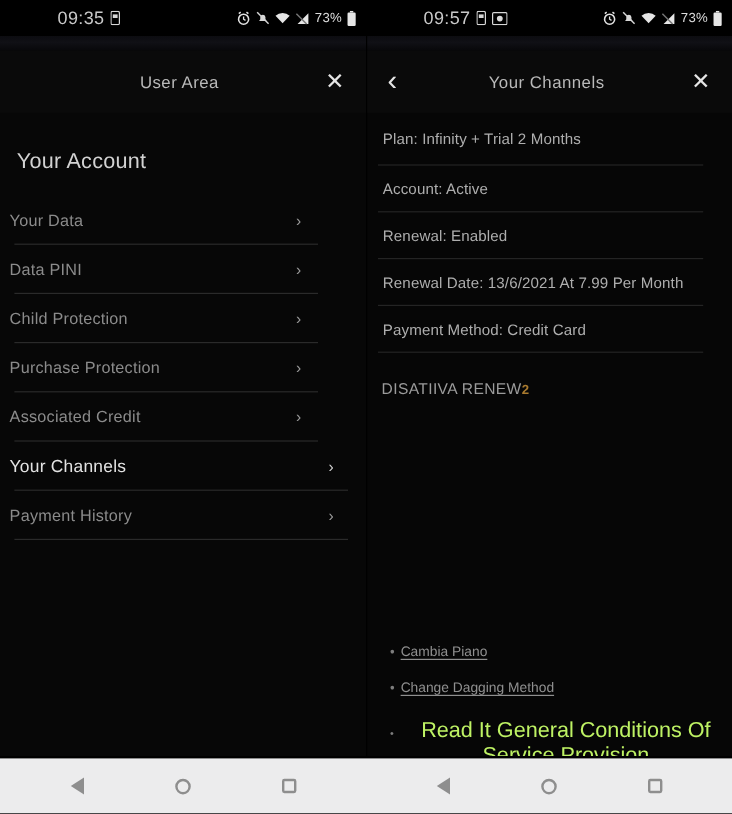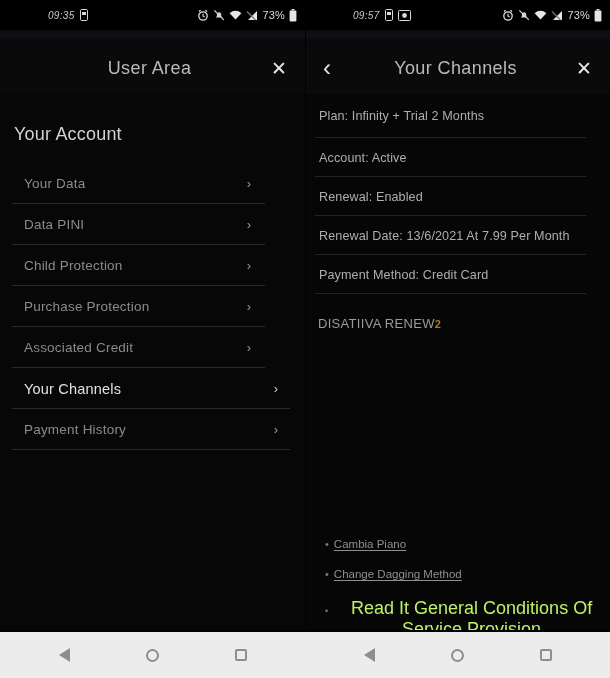--- a/index.html
+++ b/index.html
@@ -43,23 +43,22 @@
     position: absolute;
     left: 0; right: 0;
     display: flex;
     align-items: center;
     gap: 5px;
     justify-content: flex-start;
     padding-left: 48px;
   }
   .sb-time {
     color: #c9c9c9;
-    font-size: 10px;
+    font-size: 15px;
     letter-spacing: 0.3px;
-    font-style: italic;
   }
   .sb-icon { display: inline-flex; align-items: center; }
   .sb-right {
     position: absolute;
     right: 8px;
     display: flex;
     align-items: center;
     gap: 4px;
   }
   .sb-batt-text {
@@ -80,21 +79,21 @@
     width: 305px;
     display: flex;
     align-items: center;
     position: relative;
     background: #0a0a0a;
   }
   .appbar-title {
     flex: 1;
     text-align: center;
     color: #b9b9b9;
-    font-size: 18px;
+    font-size: 14px;
     letter-spacing: .4px;
   }
   .ab-btn {
     width: 40px;
     height: 44px;
     display: flex;
     align-items: center;
     justify-content: center;
     color: #e6e6e6;
   }
@@ -108,21 +107,21 @@
     font-size: 18px;
     padding: 30px 0 8px 14px;
     letter-spacing: .2px;
   }
   .menu { padding: 10px 0 0 0; }
   .menu-row {
     position: relative;
     height: 41px;
     display: flex;
     align-items: center;
-    padding-left: 24px;
+    padding-left: 8px;
     padding-right: 14px;
     width: 265px;
   }
   .menu-row .label {
     color: #8b8b8b;
     font-size: 13.5px;
     letter-spacing: .2px;
     white-space: nowrap;
   }
   .menu-row .chev {

